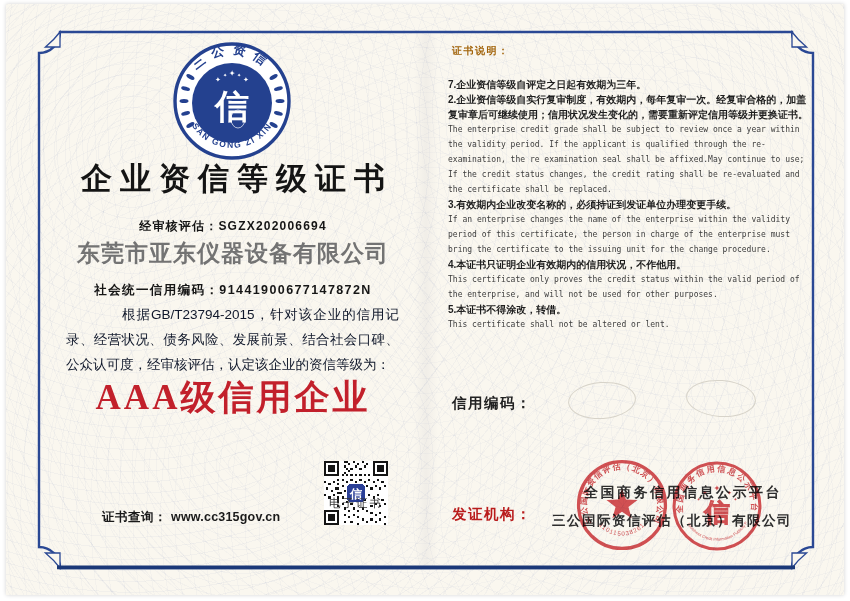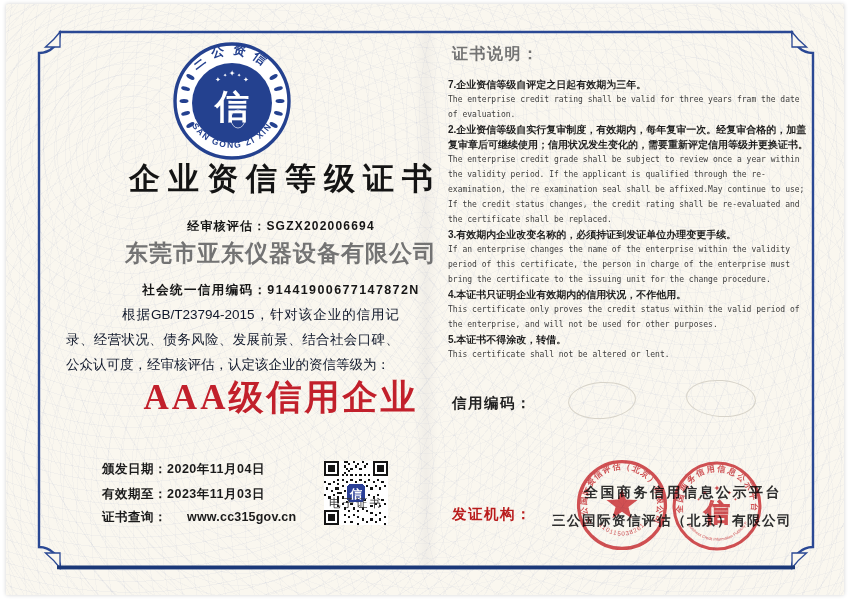--- a/index.html
+++ b/index.html
@@ -18,44 +18,44 @@
       #faf7ef;
     box-shadow: 0 0 4px rgba(0,0,0,0.18);
   }
   .seam {
     position:absolute; left:414px; top:34px; width:24px; height:532px;
     background:linear-gradient(90deg, rgba(0,0,0,0) 0%, rgba(90,90,120,0.06) 50%, rgba(0,0,0,0) 100%);
   }
   svg.frame { position:absolute; left:0; top:0; }
 
   .abs { position:absolute; }
-  .ctr { left:39px; width:388px; text-align:center;margin-left:48px; }
+  .ctr { left:39px; width:388px; text-align:center; }
 
   
   .logo { left:172px; top:41px; width:120px; height:120px; }
   .title-cn { top:158px; font-size:31px; font-weight:700; letter-spacing:8px; text-indent:8px; color:#141414; }
   .title-en { top:198px; font-size:9.5px; font-weight:700; letter-spacing:2.2px; text-indent:2.2px; color:#1f1f1f; }
   .credit-code { top:218px; font-size:12px; font-weight:700; letter-spacing:1.2px; color:#151515; }
   .company { top:238px; font-size:23px; font-weight:700; letter-spacing:1px; color:#737373; }
   .social { top:282px; font-size:12.5px; font-weight:700; letter-spacing:1.4px; color:#161616; }
   .statement {
     left:66px; top:302px; width:333px; font-size:13.5px; line-height:25px;
     font-weight:400; color:#0f172a; text-align:justify; text-indent:56px;
   }
   .rating { top:374px; font-family:"Liberation Serif", serif; font-size:35px; font-weight:700; letter-spacing:3px; color:#c2202b; }
   .meta-row { left:102px; font-size:12.5px; font-weight:700; color:#1a1a1a; letter-spacing:0.5px; }
   .meta-issue  { top:461px; }
   .meta-expire { top:486px; }
   .meta-query  { top:509px; }
-  .meta-query .v { margin-left:20px; letter-spacing:0.2px; }
+  .meta-query .v { margin-left:4px; letter-spacing:0.2px; }
   .qr { left:324px; top:461px; width:64px; height:64px; }
   .qr-caption { left:316px; top:496px; width:80px; text-align:center; font-family:"Liberation Serif", serif; font-size:11.5px; letter-spacing:2px; color:#333; }
 
   
-  .notes-heading { left:452px; top:44px; font-size:16px; font-weight:700; letter-spacing:1.5px; color:#737373; }
+  .notes-heading { left:452px; top:44px; font-size:10px; font-weight:700; letter-spacing:1.5px; color:#a16207; }
   .notes { left:448px; top:77px; width:363px; }
   .note-cn { font-size:10px; font-weight:700; line-height:15px; color:#1e1e1e; }
   .note-en { font-family:"DejaVu Sans Mono", monospace; font-size:8px; line-height:15px; color:#3c3c3c; }
   .annual-label { left:452px; top:394px; font-size:14.5px; font-weight:700; letter-spacing:1.5px; color:#222; }
   .oval { border:1.2px solid #d7d3c9; border-radius:50%; }
   .oval1 { left:568px; top:382px; width:68px; height:37px; transform:rotate(-4deg); }
   .oval2 { left:686px; top:380px; width:70px; height:37px; transform:rotate(4deg); }
   .issuer-label { left:452px; top:505px; font-size:14.5px; font-weight:700; letter-spacing:1.5px; color:#b91c1c; }
   .issuer-line1 { left:584px; top:484px; font-size:14px; font-weight:600; letter-spacing:2.5px; color:#2d2d2d; }
   .issuer-line2 { left:552px; top:512px; font-size:13.5px; font-weight:600; letter-spacing:1.5px; color:#2d2d2d; }
@@ -115,26 +115,20 @@
     <ellipse cx="66" cy="78" rx="7" ry="9" fill="none" stroke="#ffffff" stroke-width="0.8" opacity="0.85"></ellipse>
   </svg>
 
   <div class="abs ctr title-cn">企业资信等级证书</div>
   <div class="abs ctr credit-code">经审核评估：SGZX202006694</div>
   <div class="abs ctr company">东莞市亚东仪器设备有限公司</div>
   <div class="abs ctr social">社会统一信用编码：91441900677147872N</div>
   <div class="abs statement">根据GB/T23794-2015，针对该企业的信用记录、经营状况、债务风险、发展前景、结合社会口碑、公众认可度，经审核评估，认定该企业的资信等级为：</div>
   <div class="abs ctr rating">AAA级信用企业</div>
 
-  <div class="abs meta-row meta-issue">
-    <span>颁发日期：</span><span class="v">2020年11月04日</span>
-  </div>
-  <div class="abs meta-row meta-expire">
-    <span>有效期至：</span><span class="v">2023年11月03日</span>
-  </div>
   <div class="abs meta-row meta-query">
     <span>证书查询：</span><span class="v">www.cc315gov.cn</span>
   </div>
 
   <svg class="abs qr" viewBox="0 0 29 29" shape-rendering="crispEdges">
     <rect width="29" height="29" fill="#fff"></rect>
     <g fill="#141414">
       <path d="M0 0h7v7H0z M22 0h7v7h-7z M0 22h7v7H0z"></path>
       <path d="M1 1h5v5H1z M23 1h5v5h-5z M1 23h5v5H1z" fill="#fff"></path>
       <path d="M2 2h3v3H2z M24 2h3v3h-3z M2 24h3v3H2z"></path>
@@ -158,21 +152,20 @@
     <rect x="10.5" y="10.5" width="8" height="8" rx="1.5" fill="#2a3f97"></rect>
     <text x="14.5" y="16.6" font-size="5.5" fill="#fff" text-anchor="middle" font-weight="bold">信</text>
   </svg>
   <div class="abs qr-caption">电子证书</div>
 
   <div class="abs notes-heading">证书说明：</div>
 
   <div class="abs notes">
     <div>
       <p class="note-cn">7.企业资信等级自评定之日起有效期为三年。</p>
-      <p class="note-en">The enterprise credit rating shall be valid for three years fram the date of evaluation.</p>
     </div>
     <div>
       <p class="note-cn">2.企业资信等级自实行复审制度，有效期内，每年复审一次。经复审合格的，加盖复审章后可继续使用；信用状况发生变化的，需要重新评定信用等级并更换证书。</p>
       <p class="note-en">The enterprise credit grade shall be subject to review once a year within the validity period. If the applicant is qualified through the re-examination, the re examination seal shall be affixed.May continue to use; If the credit status changes, the credit rating shall be re-evaluated and the certificate shall be replaced.</p>
     </div>
     <div>
       <p class="note-cn">3.有效期内企业改变名称的，必须持证到发证单位办理变更手续。</p>
       <p class="note-en">If an enterprise changes the name of the enterprise within the validity period of this certificate, the person in charge of the enterprise must bring the certificate to the issuing unit for the change procedure.</p>
     </div>
     <div>

